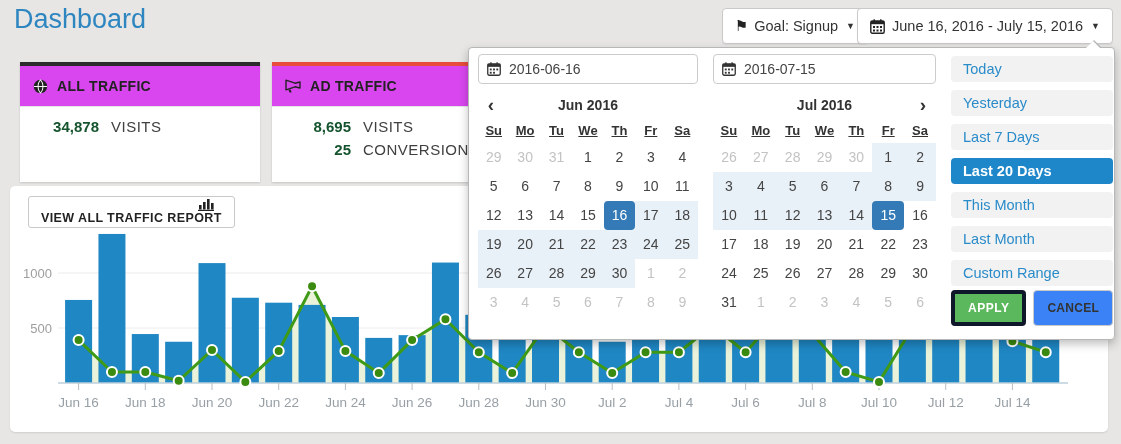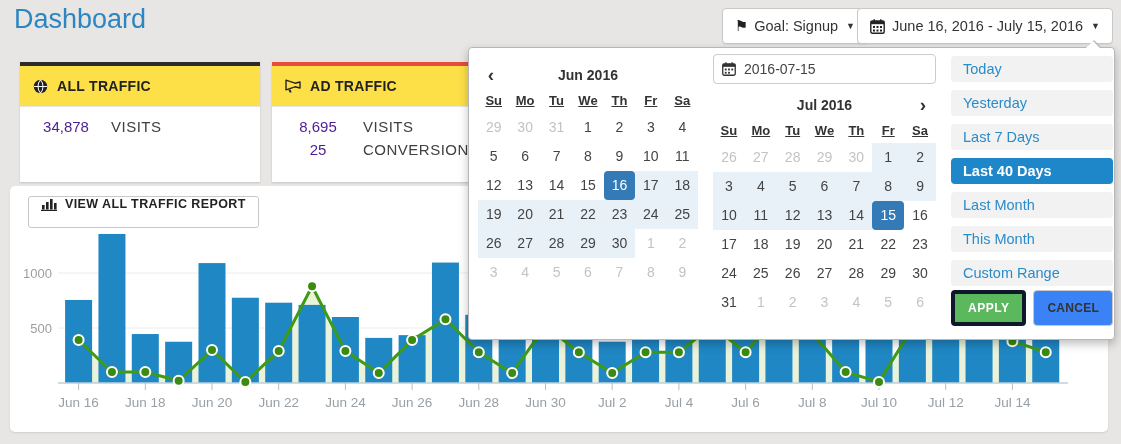--- a/index.html
+++ b/index.html
@@ -15,34 +15,34 @@
   .goal-btn{right:253px;}
   .date-btn{right:8px;}
   .flag{font-size:15px;margin-right:6px;color:#222;}
   .bold{font-weight:normal;margin-right:4px;}
   .caret{font-size:9px;color:#333;margin-left:8px;}
   .cal-ico{margin-right:7px;display:inline-flex;}
 
   
   .card{position:absolute;top:62px;width:240px;height:120px;background:#fff;border-top:4px solid #2b2b2b;
         box-shadow:0 1px 2px rgba(0,0,0,.15);z-index:3;box-sizing:border-box;}
-  .chead{height:40px;background:#fde047;border-bottom:1px solid #e4e4e4;display:flex;align-items:center;
+  .chead{height:40px;background:#d946ef;border-bottom:1px solid #e4e4e4;display:flex;align-items:center;
          padding:0 13px;font-weight:bold;font-size:14px;color:#222;letter-spacing:.3px;}
   .chead .hico{margin-right:9px;display:inline-flex;}
   .cbody{padding:11px 13px 0 13px;}
   .stat{display:flex;align-items:baseline;margin-bottom:6px;font-size:15px;}
-  .stat .num{width:66px;text-align:center;font-weight:normal;color:#4c1d95;}
+  .stat .num{width:66px;text-align:right;font-weight:bold;color:#14532d;}
   .stat .lbl{margin-left:12px;color:#404040;letter-spacing:.5px;}
 
   
   .panel{position:absolute;left:10px;top:186px;width:1098px;height:246px;background:#fff;border-radius:5px;
          box-shadow:0 1px 2px rgba(0,0,0,.10);z-index:1;}
   .report-btn{position:absolute;left:28px;top:196px;height:30px;background:#fff;border:1px solid #c9c9c9;border-radius:3px;
-         display:flex;align-items:flex-start;padding:0 12px;font-size:12.5px;font-weight:bold;color:#222;
-         letter-spacing:.4px;cursor:pointer;z-index:6;}
+         display:flex;align-items:flex-end;padding:0 12px;font-size:12.5px;font-weight:bold;color:#222;
+         letter-spacing:.4px;cursor:pointer;z-index:6;flex-direction:column;}
   .report-btn .hico{margin-right:8px;display:inline-flex;}
 
   .chart-svg{position:absolute;left:0;top:0;z-index:2;pointer-events:none;font-family:"Liberation Sans",sans-serif;}
 
   
   .popup{position:absolute;left:468px;top:47px;width:645px;height:291px;background:#fff;border:1px solid #b7b7b7;
          border-radius:4px;box-shadow:0 4px 10px rgba(0,0,0,.25);z-index:20;}
   .arrow-outer,.arrow-inner{position:absolute;width:0;height:0;border-left:8px solid transparent;border-right:8px solid transparent;}
   .arrow-outer{top:-8px;right:12px;border-bottom:8px solid #b7b7b7;}
   .arrow-inner{top:-7px;right:13px;border-bottom:8px solid #fff;}
@@ -264,20 +264,38 @@
       <circle cx="979.0500000000001" cy="326.9" r="5" fill="#3a8b10" stroke="#fff" stroke-width="2"></circle>
       <circle cx="1012.4000000000001" cy="341.2" r="5" fill="#3a8b10" stroke="#fff" stroke-width="2"></circle>
       <circle cx="1045.75" cy="352.2" r="5" fill="#3a8b10" stroke="#fff" stroke-width="2"></circle>
     </svg>
 
   <div class="popup">
     <div class="arrow-outer"></div>
     <div class="arrow-inner"></div>
 
     <div class="cal c0">
+      <div class="input-wrap">
+        <span class="input-ico">
+          <svg width="14" height="14" viewBox="0 0 15 15">
+              <rect x="0.8" y="2" width="13.4" height="12.2" rx="1.5" fill="none" stroke="#333" stroke-width="1.4"></rect>
+              <rect x="0.8" y="2" width="13.4" height="3.2" fill="#333"></rect>
+              <line x1="4.2" y1="0.2" x2="4.2" y2="3" stroke="#333" stroke-width="1.4"></line>
+              <line x1="10.8" y1="0.2" x2="10.8" y2="3" stroke="#333" stroke-width="1.4"></line>
+              <g fill="#333">
+                <rect x="3" y="7" width="2" height="2"></rect>
+                <rect x="6.5" y="7" width="2" height="2"></rect>
+                <rect x="10" y="7" width="2" height="2"></rect>
+                <rect x="3" y="10.5" width="2" height="2"></rect>
+                <rect x="6.5" y="10.5" width="2" height="2"></rect>
+              </g>
+            </svg>
+        </span>
+        <input class="date-input" readonly="" value="2016-06-16" style="">
+      </div>
       <div class="cal-head">
         <span class="chev prev">‹</span>
         <span>Jun 2016</span>
       </div>
       <div class="grid dow-row">
           <span class="dow">Su</span>
           <span class="dow">Mo</span>
           <span class="dow">Tu</span>
           <span class="dow">We</span>
           <span class="dow">Th</span>
@@ -405,23 +423,23 @@
           <span class="day m">4</span>
           <span class="day m">5</span>
           <span class="day m">6</span>
         </div>
     </div>
 
     <div class="presets">
         <div class="preset">Today</div>
         <div class="preset">Yesterday</div>
         <div class="preset">Last 7 Days</div>
-        <div class="preset active">Last 40 Days</div>
+        <div class="preset active">Last 20 Days</div>
+        <div class="preset">This Month</div>
         <div class="preset">Last Month</div>
-        <div class="preset">This Month</div>
         <div class="preset">Custom Range</div>
       </div>
 
     <div class="popup-actions">
       <button class="btn-apply">APPLY</button>
       <button class="btn-cancel">CANCEL</button>
     </div>
   </div>
 
 </div>

